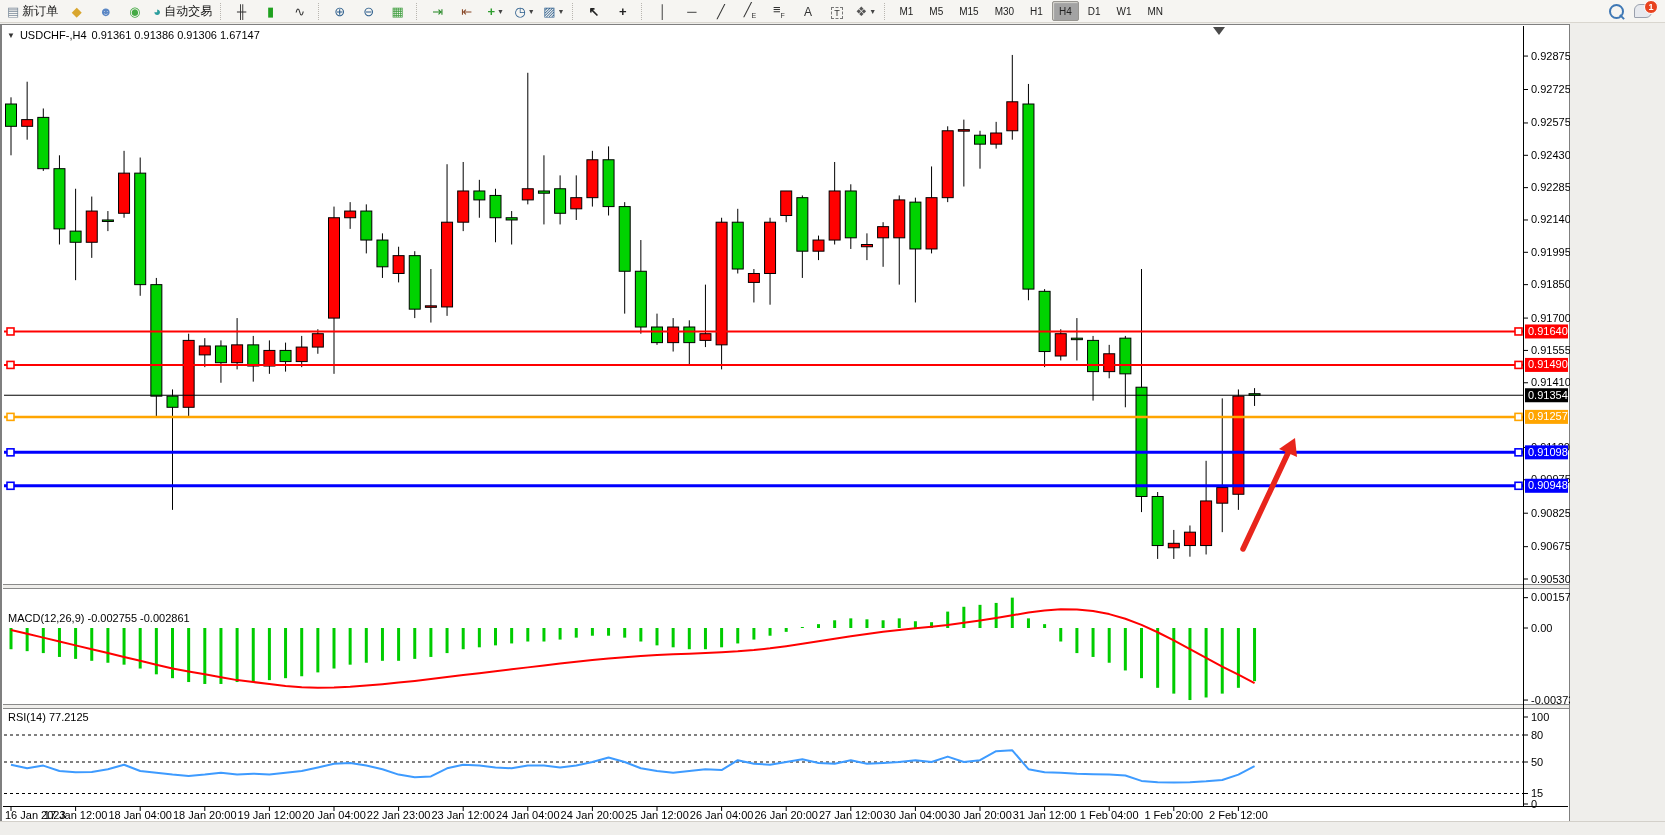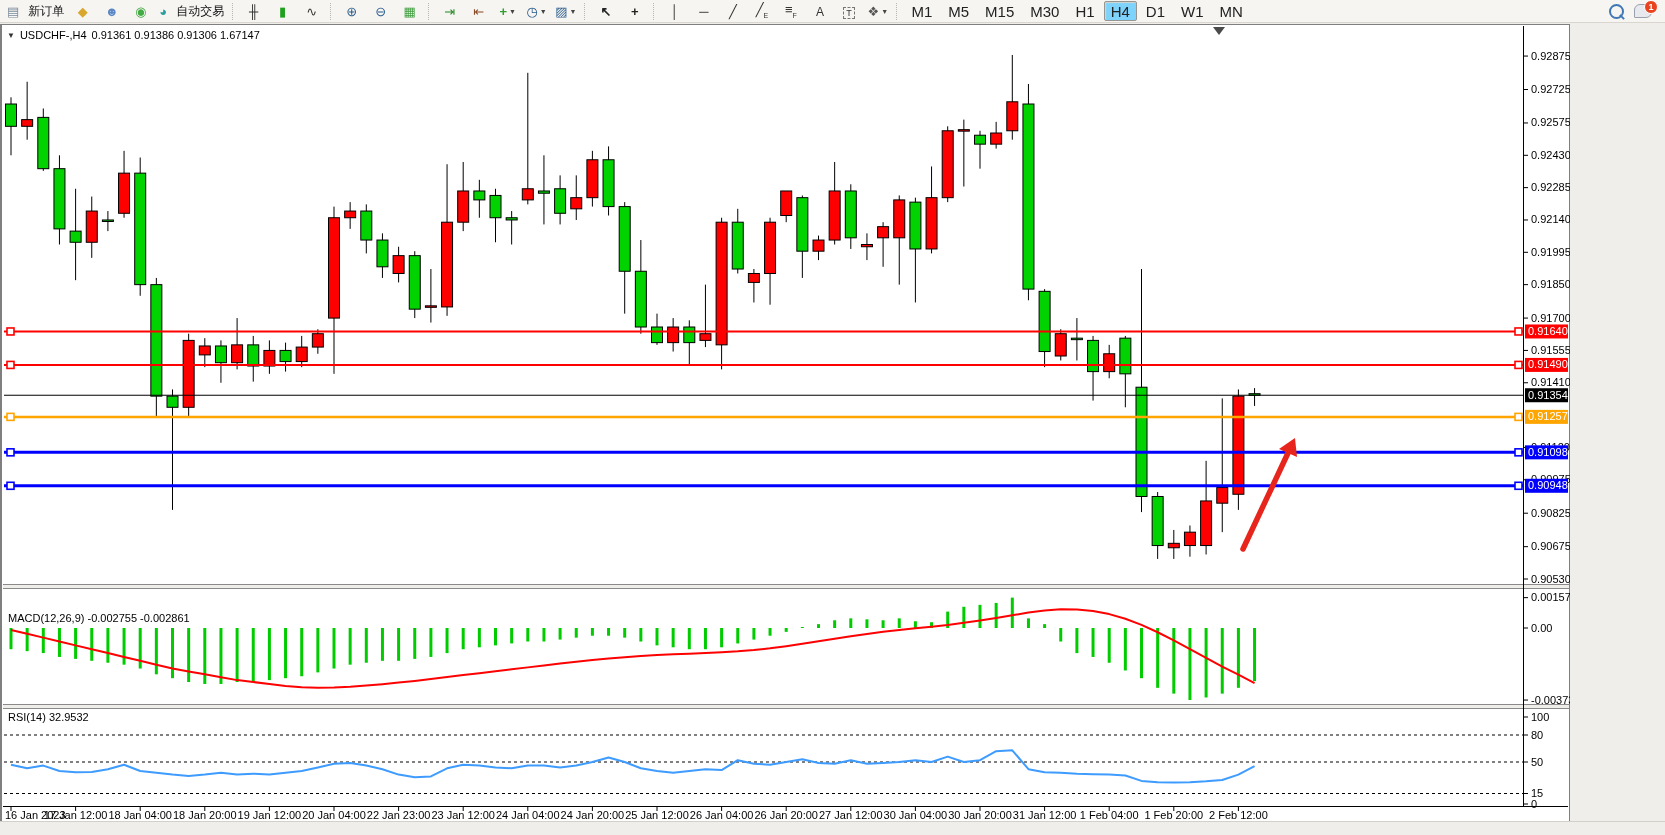--- a/index.html
+++ b/index.html
@@ -1,23 +1,23 @@
 <!DOCTYPE html>
 <html><head>
 <meta charset="utf-8">
 <style>
   html,body{margin:0;padding:0}
   body{width:1665px;height:835px;position:relative;background:#efeeeb;font-family:"Liberation Sans",sans-serif;overflow:hidden;-webkit-font-smoothing:antialiased}
   #toolbar{position:absolute;top:0;left:0;width:1665px;height:23px;background:#f6f5f2;border-bottom:1px solid #d9d6cf;display:flex;align-items:center;padding:0 3px;box-sizing:border-box}
   .tbtn{height:20px;min-width:21px;display:flex;align-items:center;justify-content:center;font-size:13px;line-height:1;border:1px solid transparent;border-radius:2px;padding:0 3px;color:#333;white-space:nowrap}
-  .tbtn .lbl{font-size:12px;margin-left:9px;color:#111}
+  .tbtn .lbl{font-size:12px;margin-left:3px;color:#111}
   .tbtn .caret{font-size:7px;color:#444;margin-left:2px}
   .tsep{width:2px;height:17px;border-left:1px dotted #b9b6b0;margin:0 4px}
-  .tf{font-size:15px;color:#222;height:18px;display:flex;align-items:center;padding:0 6px;border:1px solid transparent;border-radius:2px;margin:12px 1px}
-  .tf.active{background:#7dd3fc;border:1px solid #979590;box-shadow:inset 1px 1px 1px #d8d6d0}
+  .tf{font-size:10px;color:#222;height:18px;display:flex;align-items:center;padding:0 6px;border:1px solid transparent;border-radius:2px;margin:12px 1px}
+  .tf.active{background:#a3a3a3;border:1px solid #979590;box-shadow:inset 1px 1px 1px #d8d6d0}
   .boxT{border:1px dashed #777;font-size:9px;padding:0 2px}
   #tb-right{margin-left:auto;display:flex;align-items:center;gap:10px;padding-right:10px}
   .magnifier{position:relative;width:11px;height:11px;border:2px solid #3f78b5;border-radius:50%;display:inline-block}
   .magnifier:after{content:"";position:absolute;width:6px;height:2px;background:#3f78b5;transform:rotate(45deg);left:8px;top:10px}
   .chatbubble{position:relative;width:16px;height:12px;background:#e7e9ee;border:1px solid #9aa0ad;border-radius:6px 6px 6px 1px;display:inline-block}
   .badge{position:absolute;top:-5px;right:-7px;background:#e8421e;color:#fff;font-size:9px;font-weight:bold;border-radius:50%;width:12px;height:12px;display:flex;align-items:center;justify-content:center;border:1px solid #fff}
   #chart-window{position:absolute;top:24px;left:0;width:1570px;height:798px;background:#fff;border:1px solid #7f7f7f;border-left:2px solid #7f7f7f;box-sizing:border-box}
   #chart-svg{position:absolute;left:0;top:0}
   .pane-label{position:absolute;font-size:11px;color:#000;white-space:nowrap;z-index:4}
   #chart-title{left:5px;top:4px;display:flex;align-items:center;gap:5px}
@@ -535,16 +535,16 @@
       <text x="1172.8" y="818.5" text-anchor="middle" font-family="&quot;Liberation Sans&quot;,sans-serif" font-size="11" fill="#000000">1 Feb 20:00</text>
       <line x1="1237.3999999999999" y1="807" x2="1237.3999999999999" y2="811" stroke="#000" stroke-width="1"></line>
       <text x="1237.3999999999999" y="818.5" text-anchor="middle" font-family="&quot;Liberation Sans&quot;,sans-serif" font-size="11" fill="#000000">2 Feb 12:00</text>
     </svg>
   <div class="pane-label" id="chart-title">
     <span class="tri">▼</span>
     <span>USDCHF-,H4</span>
     <span>0.91361 0.91386 0.91306 1.67147</span>
   </div>
   <div class="pane-label" id="macd-label">MACD(12,26,9) -0.002755 -0.002861</div>
-  <div class="pane-label" id="rsi-label">RSI(14) 32.9532</div>
+  <div class="pane-label" id="rsi-label">RSI(14) 77.2125</div>
 </div>
 
 <div id="status-bar"></div>
 
 </body></html>

